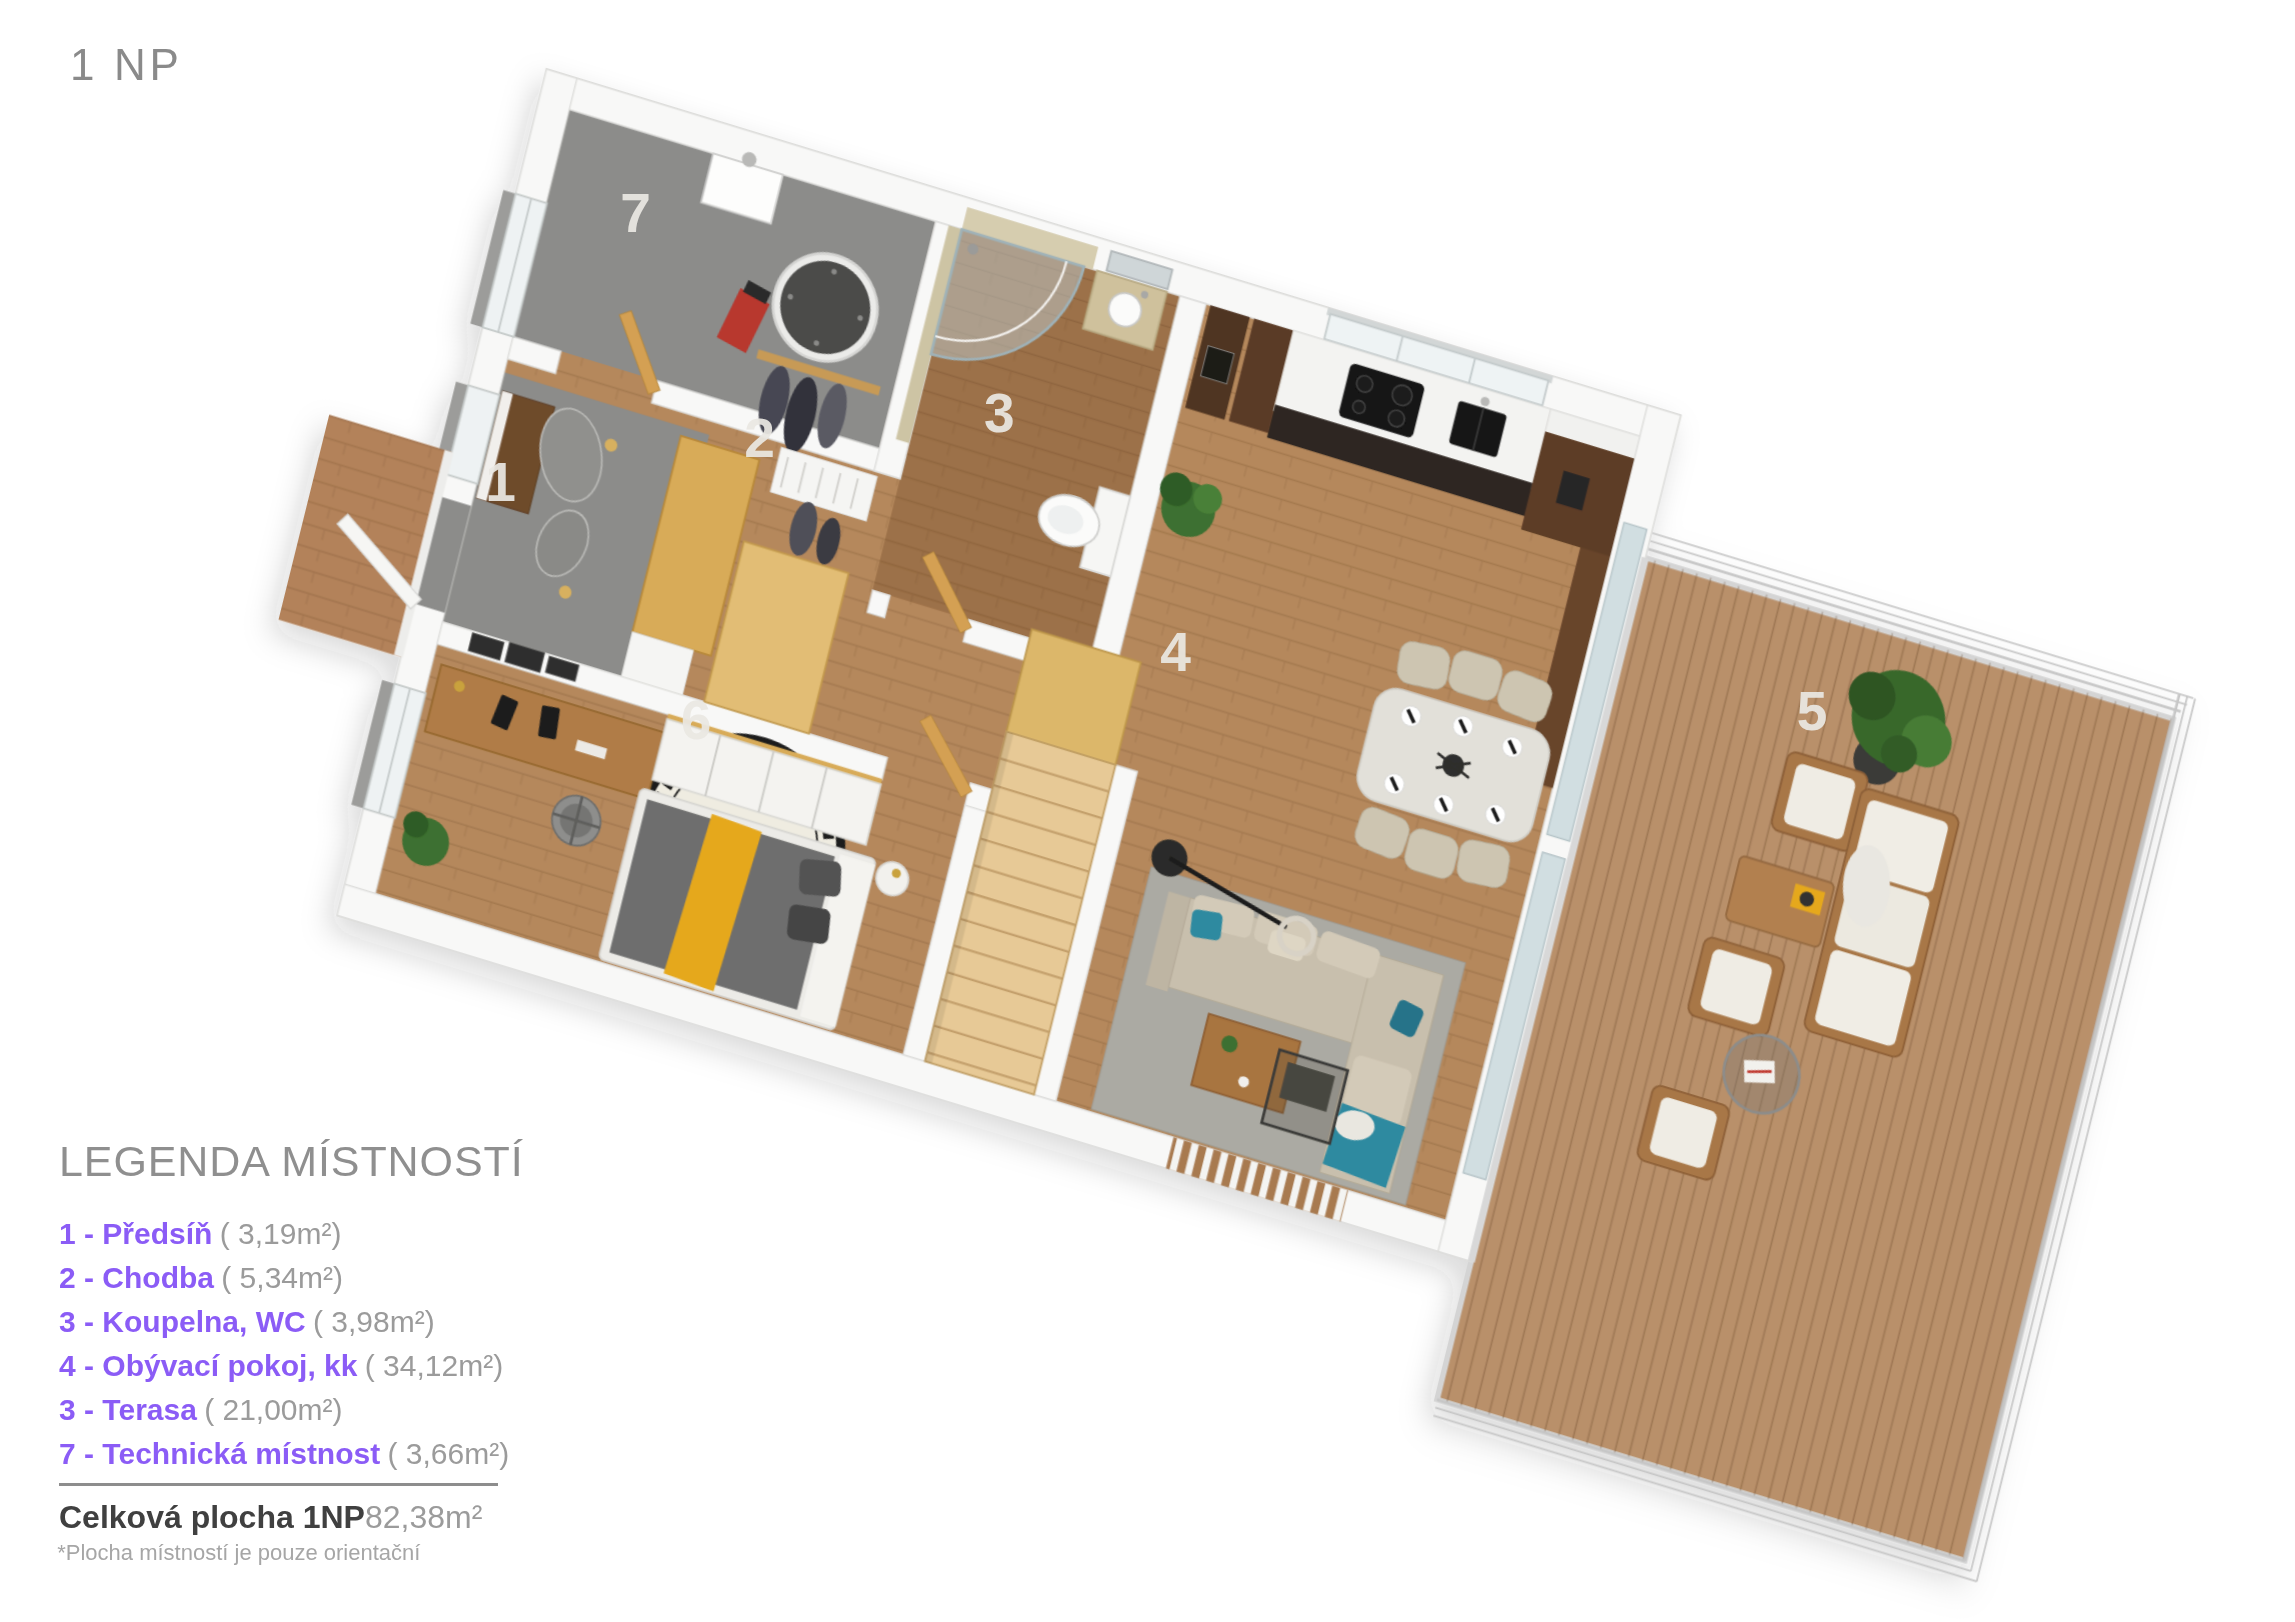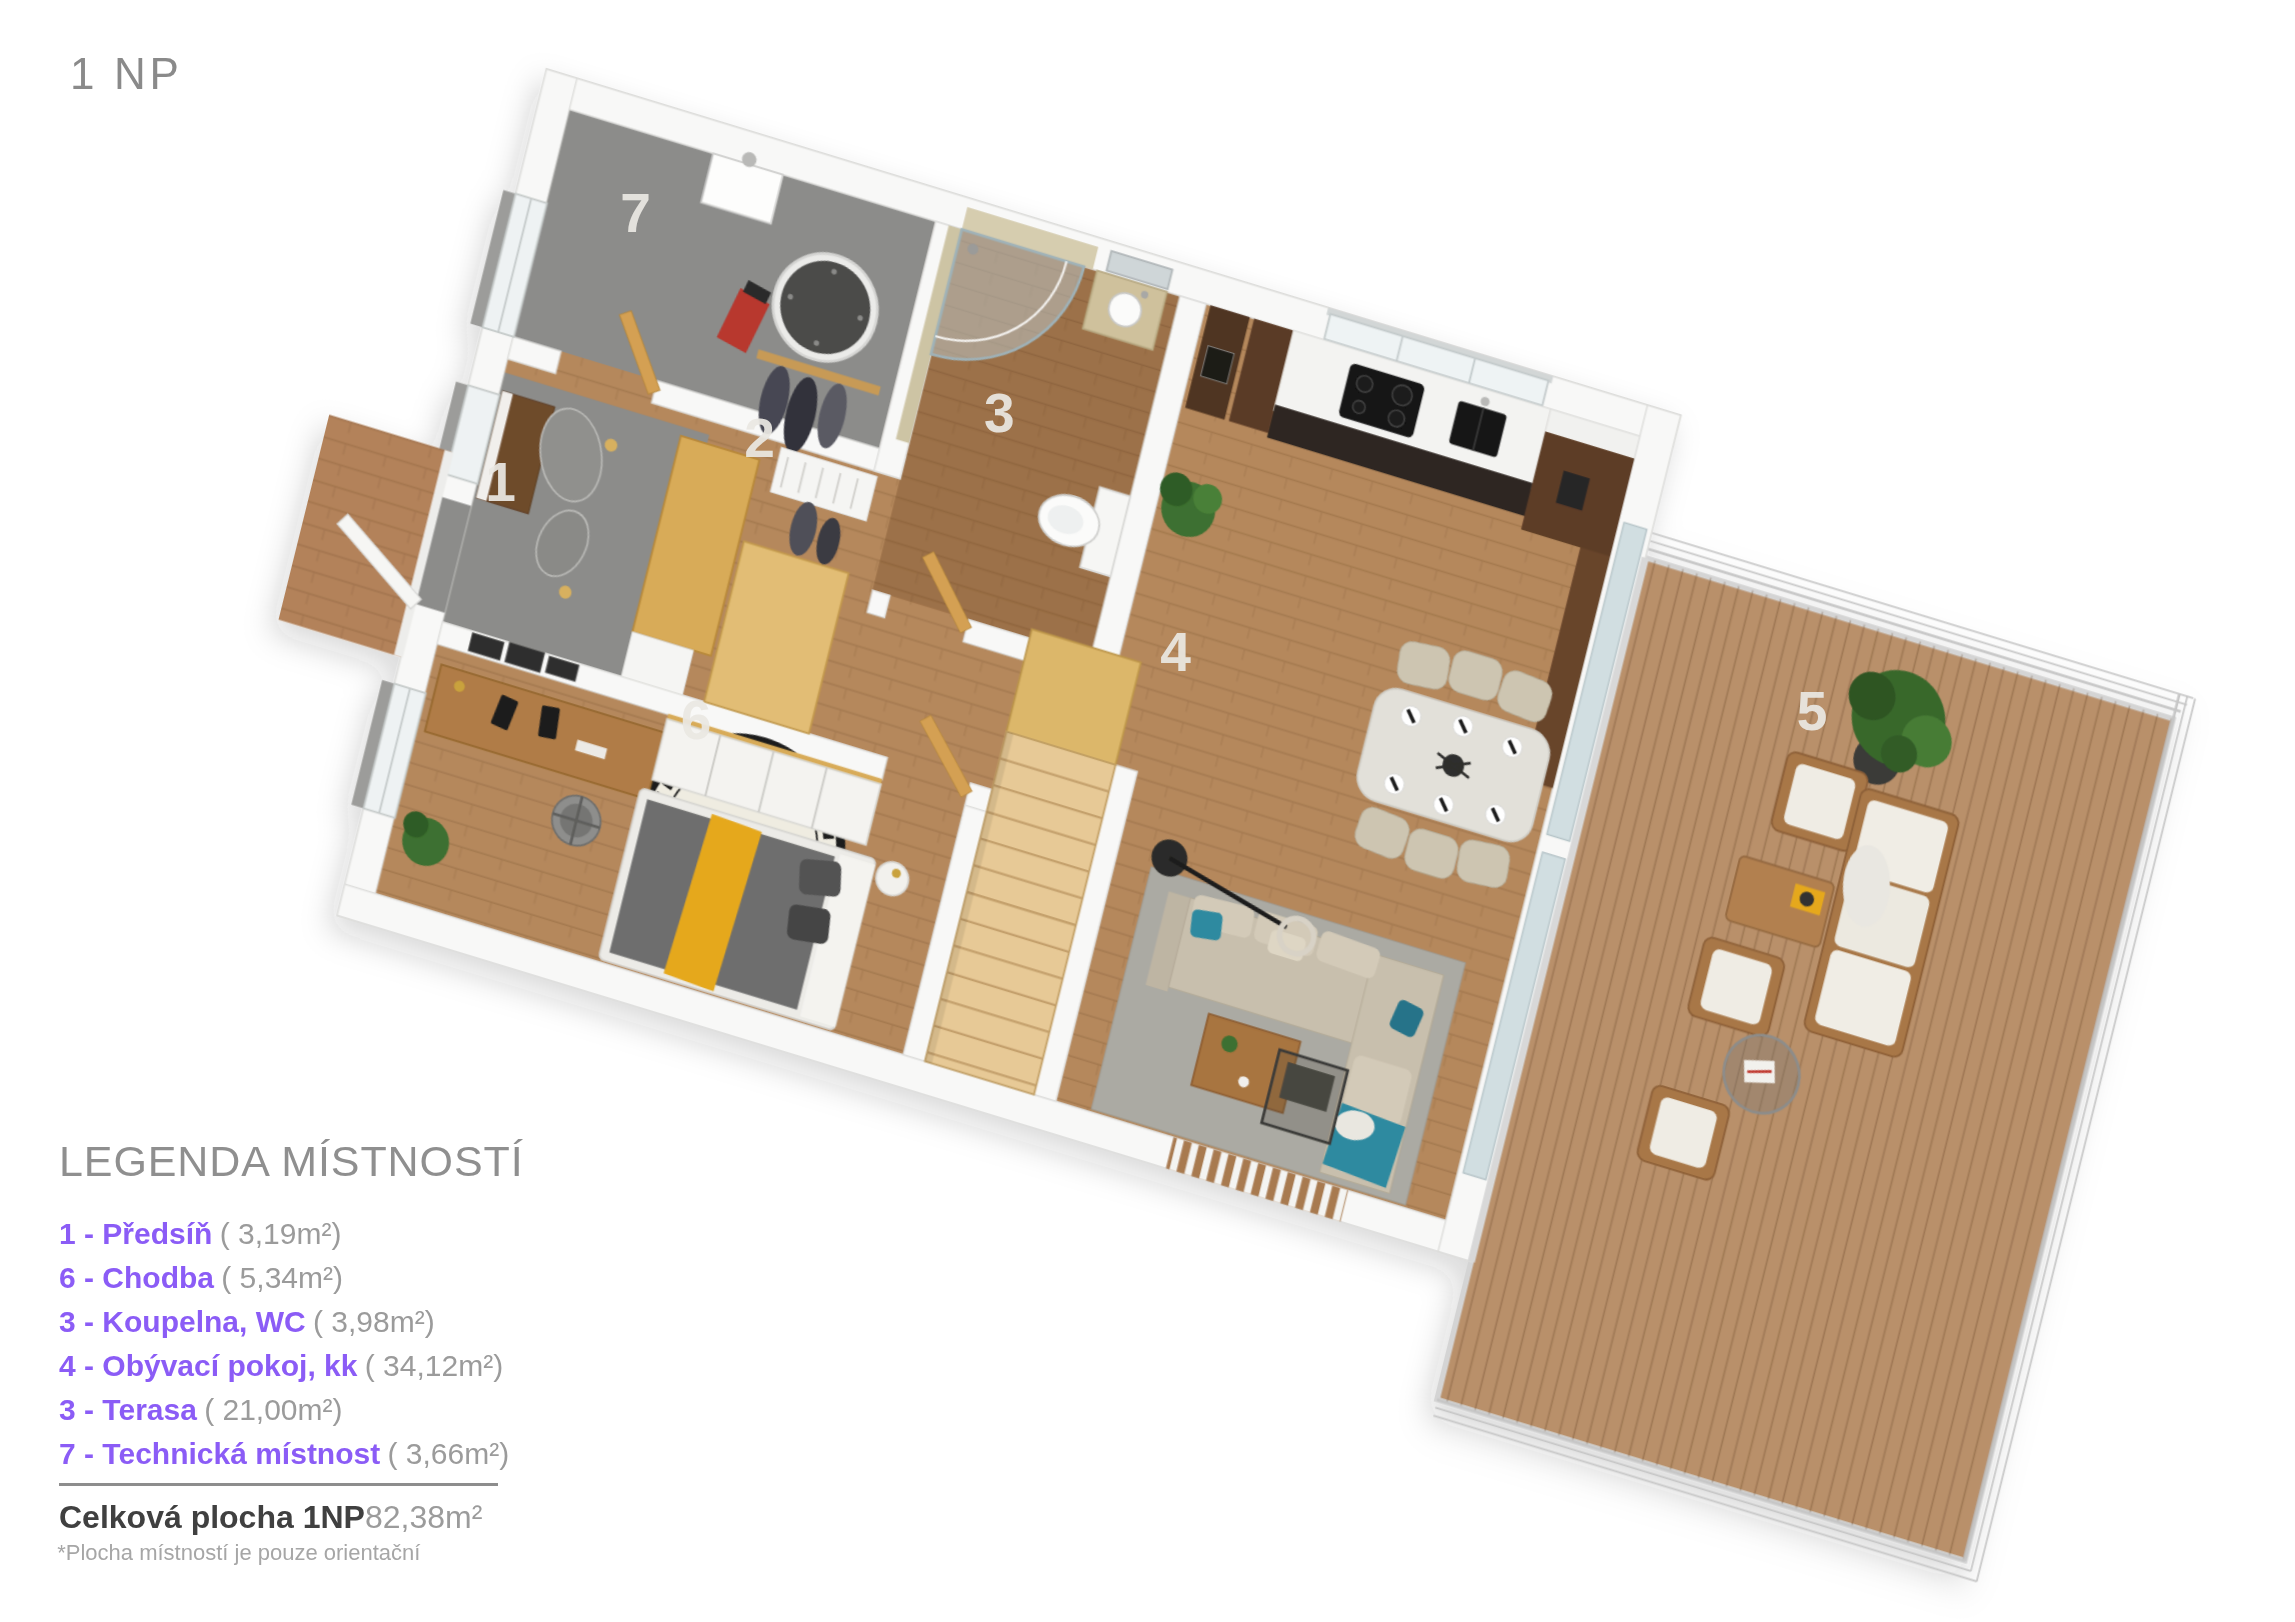--- a/index.html
+++ b/index.html
@@ -1,18 +1,18 @@
 <!DOCTYPE html>
 <html style="font-size:14.7px"><head>
 <meta charset="utf-8">
 <style>
   html,body{margin:0;padding:0;background:#ffffff;}
   .canvas{position:relative;width:2296px;height:1623px;background:#ffffff;overflow:hidden;
           font-family:"Liberation Sans", sans-serif;}
-  .floor-tag{position:absolute;left:70px;top:49px;font-size:44px;font-weight:400;
+  .floor-tag{position:absolute;left:70px;top:40px;font-size:44px;font-weight:400;
              color:#8a8a8a;letter-spacing:3.7px;}
   .legend{position:absolute;left:59px;top:1137px;width:643px;}
   .legend-title{font-size:43px;font-weight:400;color:#8f8f8f;letter-spacing:0.9px;}
   .legend-rows{margin-top:26px;}
   .legend-row{height:44px;line-height:44px;font-size:30px;white-space:nowrap;}
   .room-label{font-weight:700;color:#8b5cf6;}
   .room-area{font-weight:400;color:#9b9b9b;margin-left:7.3px;}
   .legend-divider{margin-top:7.3px;width:439px;height:2.8px;background:#8d8d8d;}
   .legend-total{margin-top:13px;display:flex;align-items:baseline;font-size:32px;}
   .total-label{font-weight:700;color:#404040;min-width:289px;}
@@ -398,21 +398,21 @@
     </g>
   </svg>
 
   <div class="legend">
     <div class="legend-title">LEGENDA MÍSTNOSTÍ</div>
     <div class="legend-rows">
       <div class="legend-row">
         <span class="room-label">1 - Předsíň</span><span class="room-area">( 3,19m²)</span>
       </div>
       <div class="legend-row">
-        <span class="room-label">6 - Chodba</span><span class="room-area">( 5,34m²)</span>
+        <span class="room-label">2 - Chodba</span><span class="room-area">( 5,34m²)</span>
       </div>
       <div class="legend-row">
         <span class="room-label">3 - Koupelna, WC</span><span class="room-area">( 3,98m²)</span>
       </div>
       <div class="legend-row">
         <span class="room-label">4 - Obývací pokoj, kk</span><span class="room-area">( 34,12m²)</span>
       </div>
       <div class="legend-row">
         <span class="room-label">3 - Terasa</span><span class="room-area">( 21,00m²)</span>
       </div>

